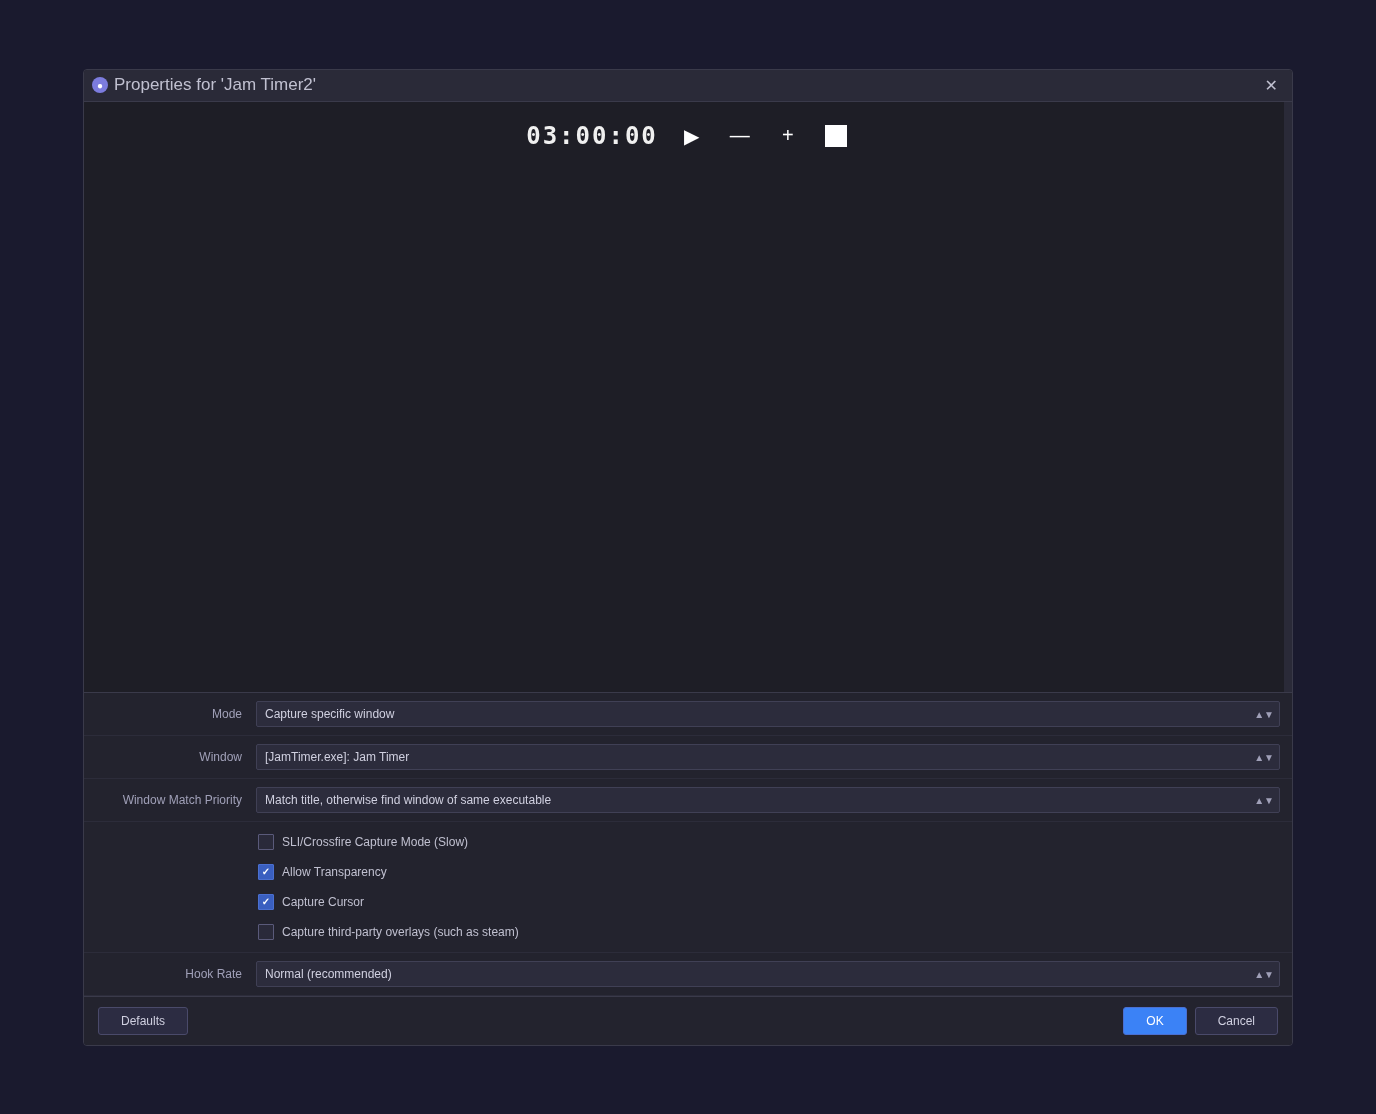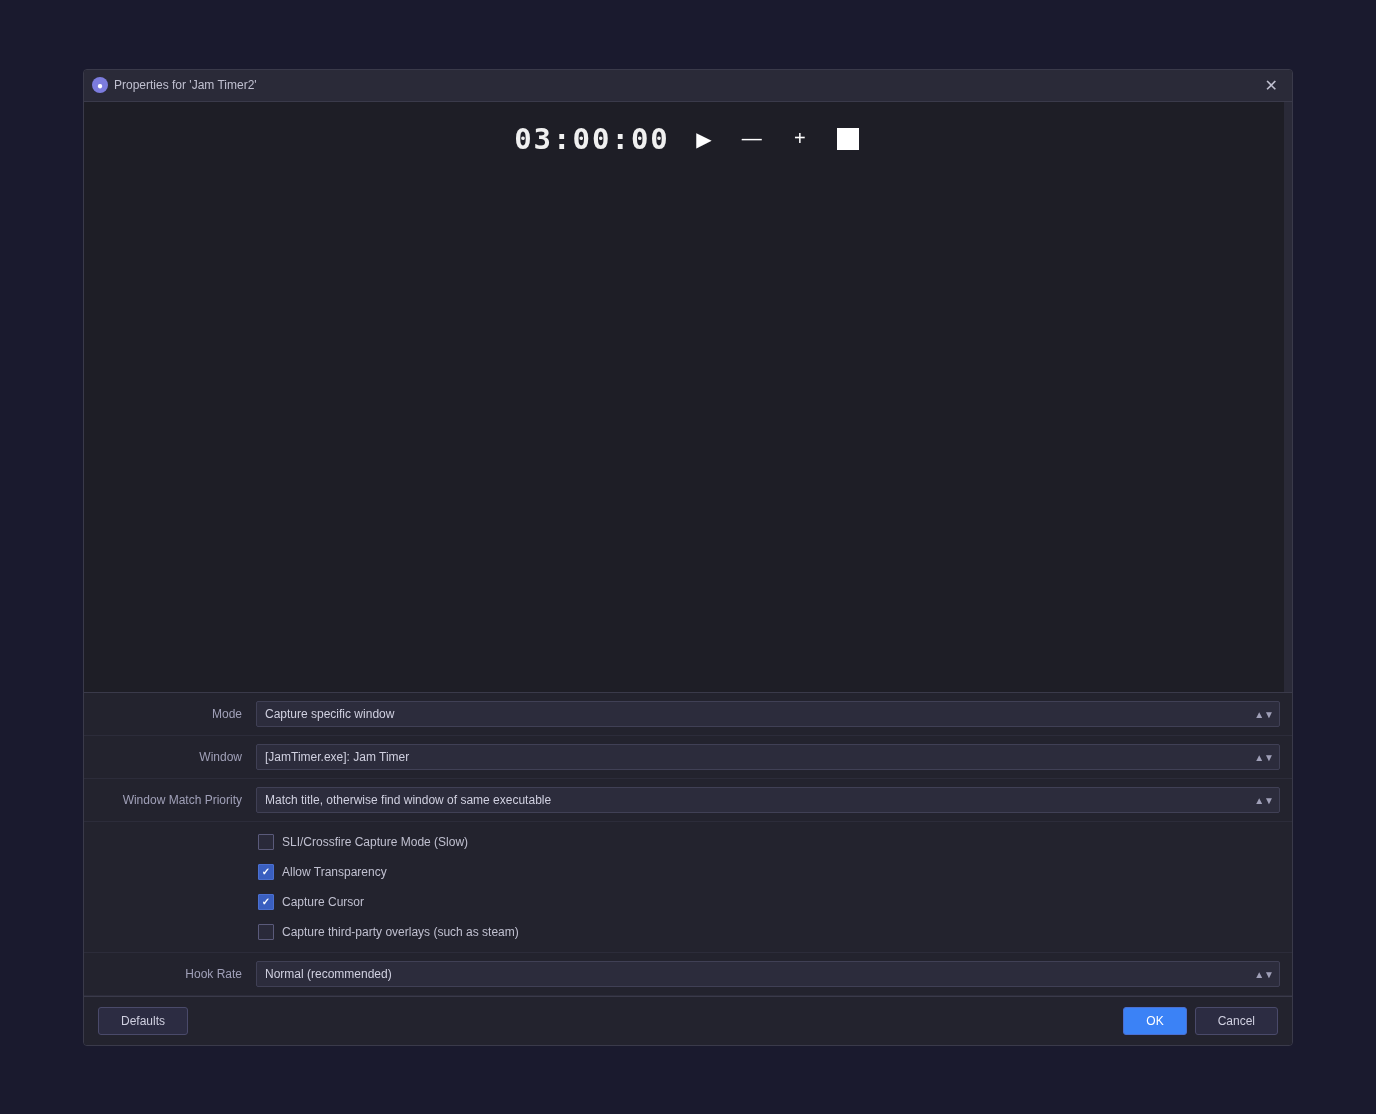--- a/index.html
+++ b/index.html
@@ -40,21 +40,21 @@
       background: #7c7cde;
       border-radius: 50%;
       display: flex;
       align-items: center;
       justify-content: center;
       font-size: 10px;
       color: white;
     }
     .title-bar-text {
       color: #c0c0d0;
-      font-size: 12px;
+      font-size: 17px;
     }
     .title-bar-close {
       color: #c0c0d0;
       font-size: 16px;
       cursor: pointer;
       padding: 2px 6px;
       border-radius: 2px;
     }
     .preview-area {
       background: #1e1e26;
@@ -65,21 +65,21 @@
       padding-top: 20px;
       position: relative;
     }
     .timer-controls {
       display: flex;
       align-items: center;
       gap: 20px;
     }
     .timer-display {
       color: #f0f0f0;
-      font-size: 29px;
+      font-size: 24px;
       font-weight: bold;
       font-family: monospace;
       letter-spacing: 2px;
     }
     .ctrl-btn {
       color: white;
       font-size: 20px;
       cursor: pointer;
       user-select: none;
       display: flex;

